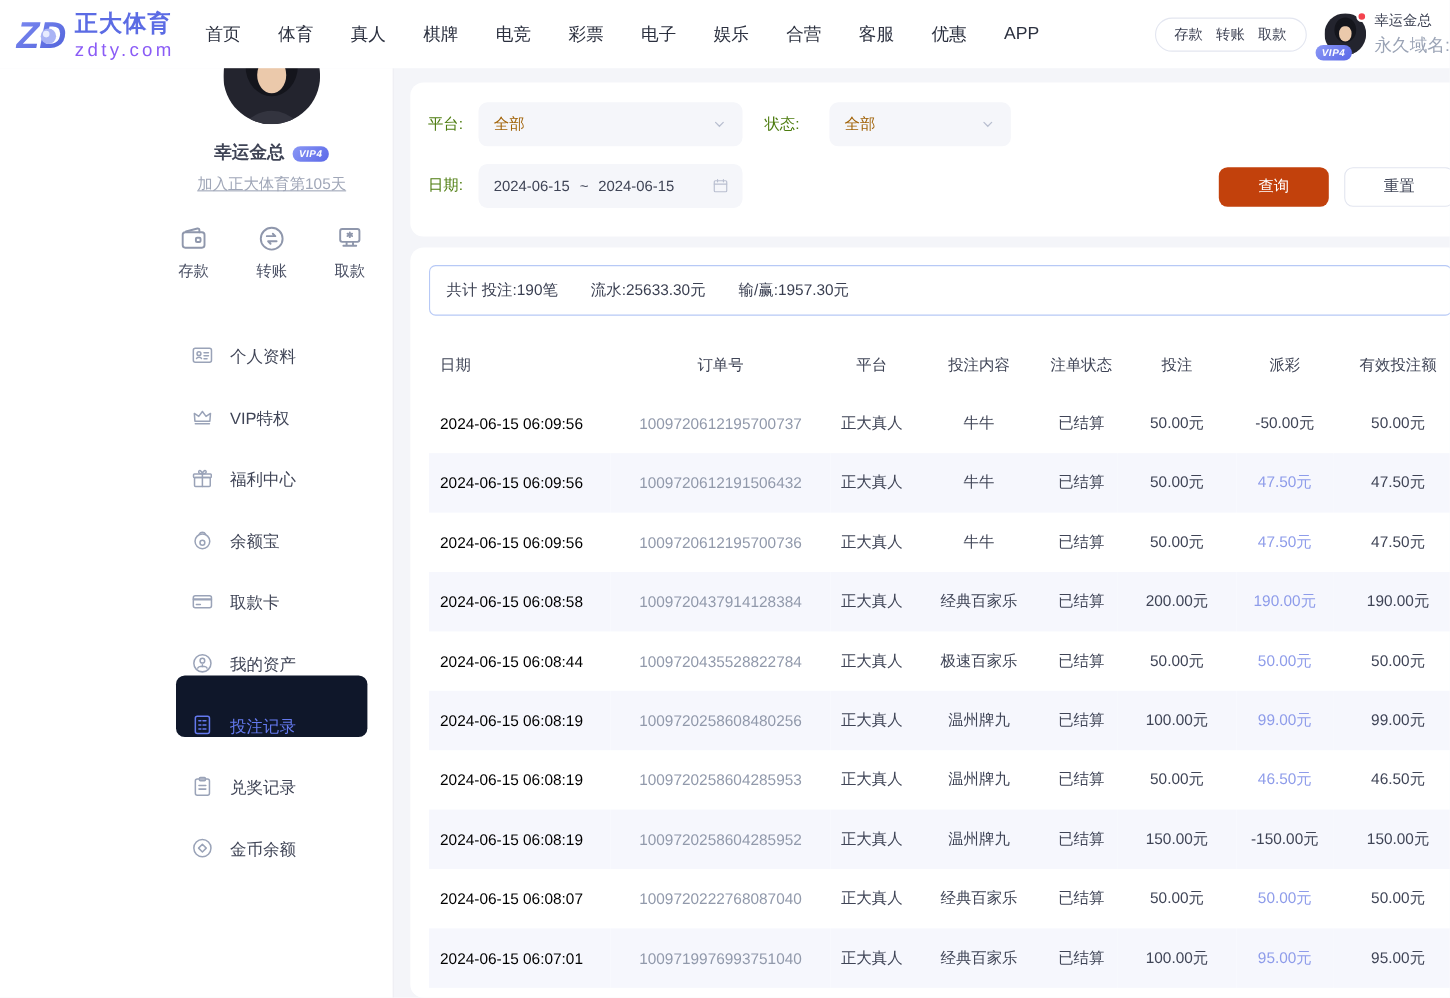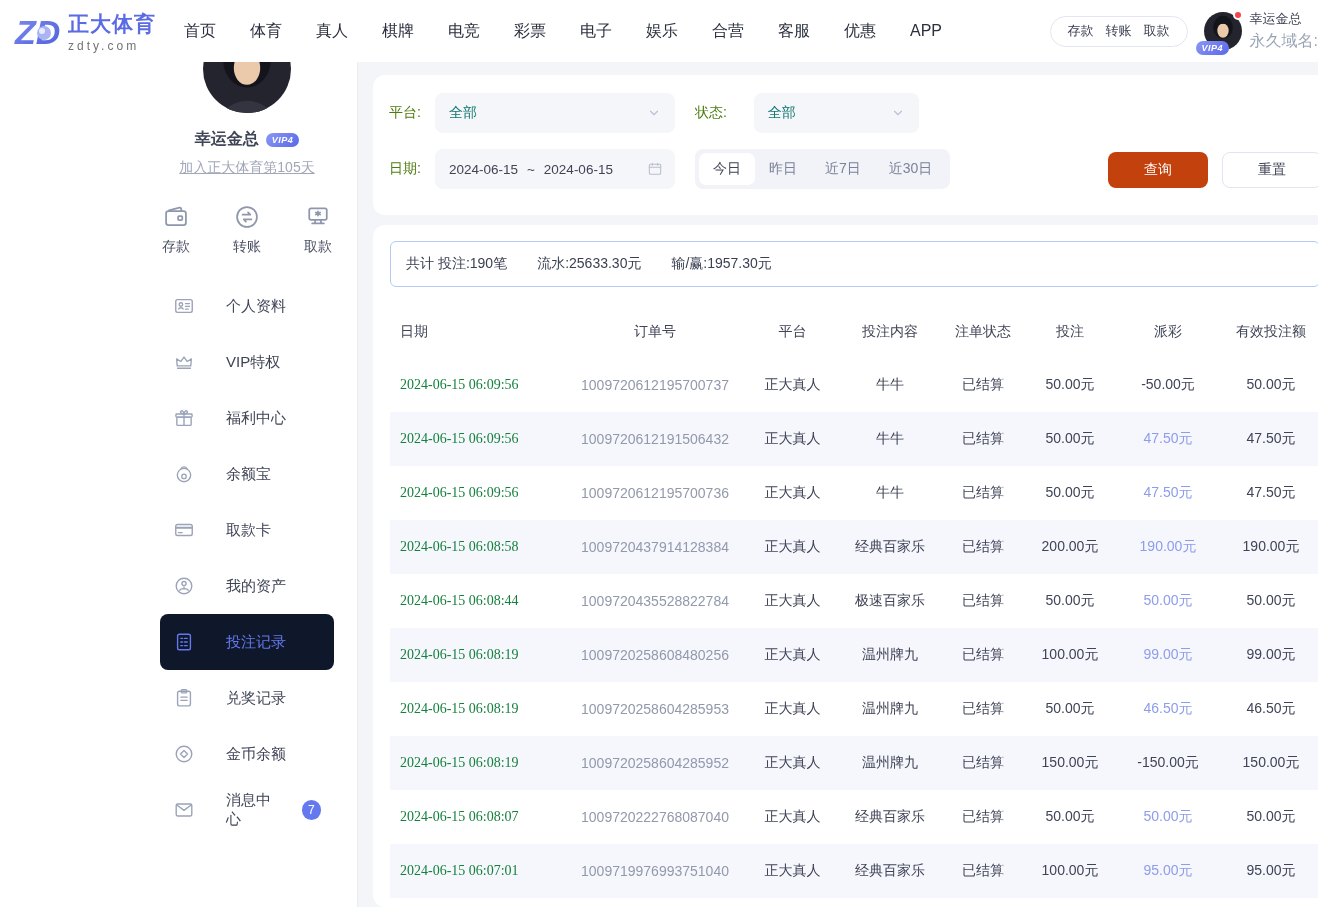--- a/index.html
+++ b/index.html
@@ -12,21 +12,21 @@
 
   
   .header {
     position:absolute; top:0; left:0; width:1318px; height:62px;
     background:#fff; display:flex; align-items:center; z-index:10;
   }
   .logo { display:flex; align-items:center; margin-left:14px; cursor:pointer; }
   .logo-mark { width:48px; height:46px; }
   .logo-text { margin-left:6px; }
   .brand-title { font-size:21px; font-weight:bold; color:#5b6be4; letter-spacing:1px; }
-  .brand-domain { font-size:12px; color:#737373; letter-spacing:3px; margin-top:1px; }
+  .brand-domain { font-size:17px; color:#8b5cf6; letter-spacing:3px; margin-top:1px; }
   .main-nav { display:flex; align-items:center; gap:34px; margin-left:28px; }
   .nav-item { font-size:16px; color:#2b303f; cursor:pointer; white-space:nowrap; }
   .header-right { display:flex; align-items:center; margin-left:auto; }
   .quick-pill {
     display:flex; align-items:center; gap:12px; height:31px;
     border:1px solid #e3e6f0; border-radius:16px; padding:0 17px;
   }
   .quick-pill .qa { font-size:13px; color:#3a3f51; cursor:pointer; white-space:nowrap; }
   .header-user { display:flex; align-items:center; margin-left:16px; margin-right:0; }
   .h-avatar-wrap { position:relative; width:38px; height:38px; flex:0 0 auto; }
@@ -59,22 +59,22 @@
   .profile-name-row { display:flex; align-items:center; justify-content:center; gap:7px; margin-top:16px; }
   .profile-name { font-size:16px; color:#3f4456; font-weight:bold; }
   .profile-joined { font-size:14px; color:#a0a7b8; margin-top:9px;text-decoration:underline; }
   .profile-actions { display:flex; justify-content:space-between; margin-top:26px; padding:0 2px; }
   .p-action { text-align:center; cursor:pointer; }
   .p-action .ic { color:#8f97ac; display:flex; justify-content:center; }
   .p-action .lb { font-size:14px; color:#4a5064; margin-top:7px; }
 
   .menu { margin-top:22px; }
   .menu-item {
-    display:flex; align-items:center; height:56px; padding:0 13px;
-    border-radius:8px; cursor:pointer; position:relative; color:#3f4456;gap:17px;
+    display:flex; align-items:flex-end; height:56px; padding:0 13px;
+    border-radius:8px; cursor:pointer; position:relative; color:#3f4456;
   }
   .menu-item .m-ic { color:#9aa3b8; margin-right:14px; display:flex; }
   .menu-item .m-lb { font-size:15px; }
   .menu-item.active { background:#0f172a; color:#6479ee; }
   .menu-item.active .m-ic { color:#6479ee; }
   .menu-badge {
     margin-left:auto; width:20px; height:20px; border-radius:50%;
     background:#6479ee; color:#fff; font-size:12px;
     display:flex; align-items:center; justify-content:center;
   }
@@ -85,21 +85,21 @@
   .filter-card { left:14px; top:13px; width:980px; height:140px; padding:18px 0 0 16px; }
   .f-row { display:flex; align-items:center; height:40px; }
   .f-row + .f-row { margin-top:16px; }
   .f-label { font-size:14px; color:#4d7c0f; margin-right:14px; white-space:nowrap; }
   .select {
     height:40px; background:#f5f6fa; border-radius:8px; display:flex;
     align-items:center; padding:0 14px; cursor:pointer;
   }
   .select-platform { width:240px; }
   .select-status { width:165px; margin-left:13px; }
-  .select-value { font-size:14px; color:#0f766e; }
+  .select-value { font-size:14px; color:#a16207; }
   .chev { margin-left:auto; color:#b9bfd0; }
   .lbl-status { margin-left:20px; }
   .date-input {
     width:240px; height:40px; background:#f5f6fa; border-radius:8px;
     display:flex; align-items:center; padding:0 12px 0 14px; cursor:pointer;
     font-size:13.5px; color:#3f4456; gap:9px;
   }
   .date-input .cal { margin-left:auto; color:#b9bfd0; }
   .segments {
     display:flex; align-items:center; background:#f2f3f8; border-radius:8px;
@@ -124,21 +124,21 @@
     display:flex; align-items:center; padding-left:15px; gap:30px;
     font-size:14px; color:#3a3f51;
   }
   table.records { margin-top:18px; border-collapse:collapse; table-layout:fixed; width:940px; }
   .records th {
     height:53px; font-size:14px; color:#3f4456; font-weight:500;
     text-align:center; white-space:nowrap;
   }
   .records td { height:54px; font-size:14px; color:#3f4456; text-align:center; white-space:nowrap; }
   .records th.c-date, .records td.c-date { text-align:left; padding-left:10px; }
-  .records td.c-date { color:#15803d;font-family:Liberation Serif, serif; }
+  .records td.c-date { color:#000000; }
   .records td.c-order { color:#9199ab; }
   .records tr.stripe { background:#f6f7fd; }
   .records td.win { color:#8e9cea; }
 </style>
 </head>
 <body>
 
 <div class="header">
   <div class="logo">
     <span>
@@ -333,30 +333,20 @@
         </div>
         <div class="menu-item">
           <span class="m-ic">
             <svg width="22" height="22" viewBox="0 0 24 24" fill="none" stroke="currentColor" stroke-width="1.5" stroke-linecap="round" stroke-linejoin="round">
               <circle cx="12" cy="12" r="8.5"></circle>
               <path d="M12 8.2l3.8 3.8-3.8 3.8-3.8-3.8z"></path>
             </svg>
           </span>
           <span class="m-lb">金币余额</span>
         </div>
-        <div class="menu-item">
-          <span class="m-ic">
-            <svg width="22" height="22" viewBox="0 0 24 24" fill="none" stroke="currentColor" stroke-width="1.5" stroke-linecap="round" stroke-linejoin="round">
-              <rect x="3.5" y="5.5" width="17" height="13" rx="1.5"></rect>
-              <path d="M4.2 6.6l7.8 5.8 7.8-5.8"></path>
-            </svg>
-          </span>
-          <span class="m-lb">消息中心</span>
-          <span class="menu-badge">7</span>
-        </div>
         <div class="menu-item"></div>
       </div>
   </div>
 </div>
 
 <div class="main">
 
   <div class="card filter-card">
     <div class="f-row">
       <span class="f-label">平台:</span>
@@ -385,26 +375,20 @@
         <span>2024-06-15</span>
         <span>~</span>
         <span>2024-06-15</span>
         <span class="cal">
           <svg width="16" height="16" viewBox="0 0 24 24" fill="none" stroke="currentColor" stroke-width="1.6" stroke-linecap="round">
               <rect x="3.5" y="5" width="17" height="15" rx="1.5"></rect>
               <path d="M3.5 9.5h17M8 3.5v3M16 3.5v3"></path>
             </svg>
         </span>
       </div>
-      <div class="segments">
-          <div class="seg active">今日</div>
-          <div class="seg">昨日</div>
-          <div class="seg">近7日</div>
-          <div class="seg">近30日</div>
-        </div>
     </div>
 
     <div class="btn btn-search">查询</div>
     <div class="btn btn-reset">重置</div>
   </div>
 
   <div class="card table-card">
     <div class="summary-box">
         <span>共计 投注:190笔</span>
         <span>流水:25633.30元</span>

